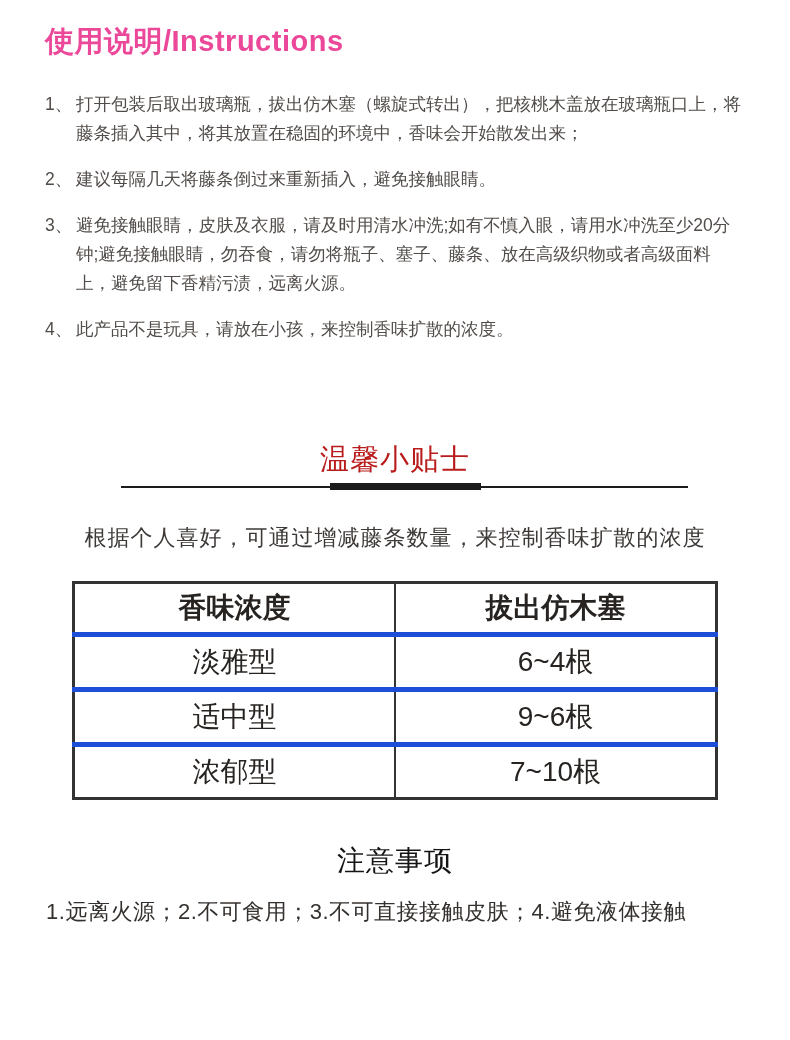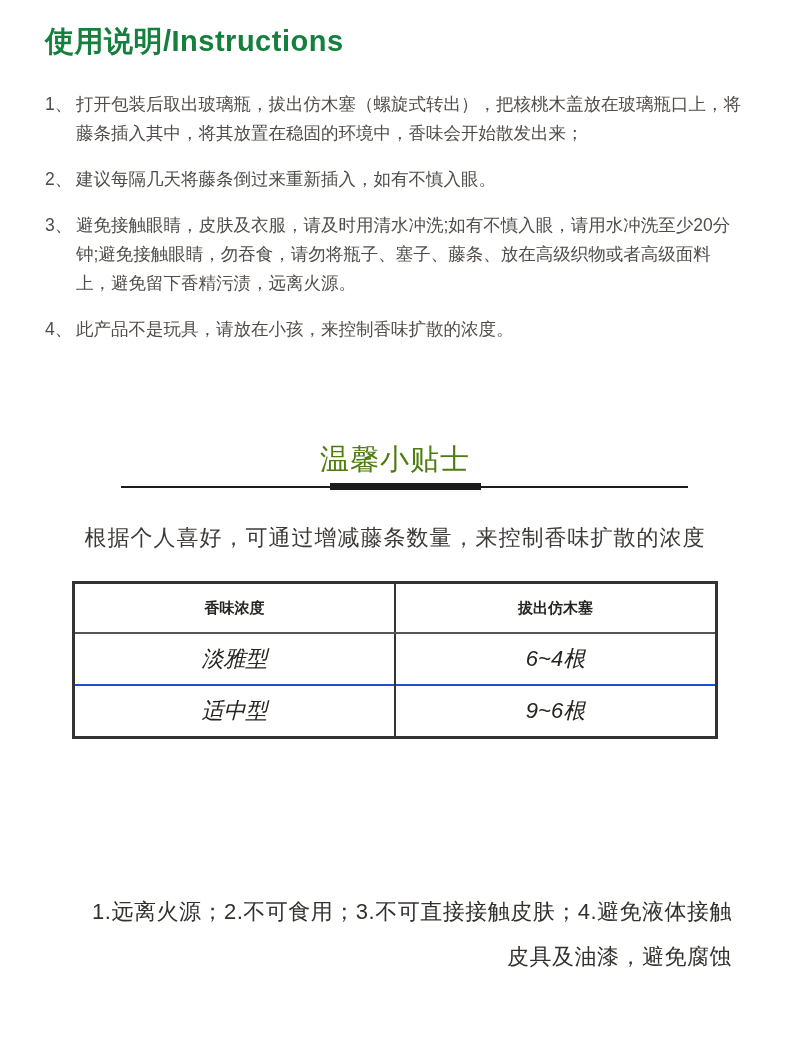--- a/index.html
+++ b/index.html
@@ -6,39 +6,39 @@
   .page{
     position:relative;
     width:790px;height:1040px;
     background:#ffffff;
     overflow:hidden;
     font-family:"Liberation Sans","DejaVu Sans",sans-serif;
   }
   
   .title{
     position:absolute;left:45px;top:22px;margin:0;
-    font-size:29px;font-weight:700;color:#15803d;
+    font-size:29px;font-weight:700;color:#ec4899;
     letter-spacing:0.5px;
   }
   
   .instructions{
     position:absolute;left:45px;top:90px;width:700px;
     margin:0;padding:0;list-style:none;
   }
   .instructions li{
     display:flex;margin:0 0 17px 0;
     font-size:17.5px;line-height:29px;color:#514c49;
   }
   .instructions .num{flex:0 0 31px;}
   .instructions .txt{flex:1;}
   
   .tips-heading{
     position:absolute;left:0;top:440px;width:790px;
     text-align:center;font-size:29px;font-weight:500;
-    color:#4d7c0f;letter-spacing:1px;
+    color:#b91c1c;letter-spacing:1px;
   }
   .rule{
     position:absolute;left:121px;top:486px;width:567px;height:2px;
     background:#1c1c1c;
   }
   .rule-thick{
     position:absolute;left:330px;top:483px;width:151px;height:7px;
     background:#1c1c1c;
   }
   .tips-desc{
@@ -51,59 +51,58 @@
     border-collapse:collapse;table-layout:fixed;
     border:3px solid #333333;
     color:#272321;
   }
   .reed-table th,.reed-table td{
     border:1px solid #8f8f8f;
     text-align:center;vertical-align:middle;
     padding:0;
   }
   .reed-table th{
-    height:48px;font-size:15px;font-weight:700;
+    height:48px;font-size:28px;font-weight:700;
     border-bottom:2px solid #565656;
     text-align:center;
   }
   .reed-table td{
-    height:50px;font-size:22px;font-weight:400;
-    border-top:2px solid #1d4ed8;
-    font-style:italic;
+    height:50px;font-size:28px;font-weight:400;
+    border-top:5px solid #1d4ed8;
   }
   .reed-table th:first-child,.reed-table td:first-child{
     border-right:2px solid #333333;
   }
   
   .notice-heading{
     position:absolute;left:0;top:842px;width:790px;
     text-align:center;font-size:28px;font-weight:500;
     color:#141414;letter-spacing:1px;
   }
   .notice-body{
     position:absolute;left:0;top:889px;width:732px;
-    text-align:right;font-size:22px;line-height:45px;
+    text-align:center;font-size:22px;line-height:45px;
     letter-spacing:0.5px;color:#34302e;
   }
 </style>
 </head>
 <body>
 
 <div class="page">
 
   <h1 class="title">使用说明/Instructions</h1>
 
   <ol class="instructions">
     <li>
       <span class="num">1、</span>
       <span class="txt">打开包装后取出玻璃瓶，拔出仿木塞（螺旋式转出），把核桃木盖放在玻璃瓶口上，将藤条插入其中，将其放置在稳固的环境中，香味会开始散发出来；</span>
     </li>
     <li>
       <span class="num">2、</span>
-      <span class="txt">建议每隔几天将藤条倒过来重新插入，如有不慎入眼。</span>
+      <span class="txt">建议每隔几天将藤条倒过来重新插入，避免接触眼睛。</span>
     </li>
     <li>
       <span class="num">3、</span>
       <span class="txt">避免接触眼睛，皮肤及衣服，请及时用清水冲洗;如有不慎入眼，请用水冲洗至少20分钟;避免接触眼睛，勿吞食，请勿将瓶子、塞子、藤条、放在高级织物或者高级面料上，避免留下香精污渍，远离火源。</span>
     </li>
     <li>
       <span class="num">4、</span>
       <span class="txt">此产品不是玩具，请放在小孩，来控制香味扩散的浓度。</span>
     </li>
   </ol>
@@ -123,21 +122,25 @@
     </thead>
     <tbody>
       <tr>
         <td>淡雅型</td>
         <td>6~4根</td>
       </tr>
       <tr>
         <td>适中型</td>
         <td>9~6根</td>
       </tr>
+      <tr>
+        <td>浓郁型</td>
+        <td>7~10根</td>
+      </tr>
     </tbody>
   </table>
 
+  <div class="notice-heading">注意事项</div>
   <div class="notice-body">
     <div>1.远离火源；2.不可食用；3.不可直接接触皮肤；4.避免液体接触</div>
-    <div>皮具及油漆，避免腐蚀</div>
   </div>
 
 </div>
 
 </body></html>

